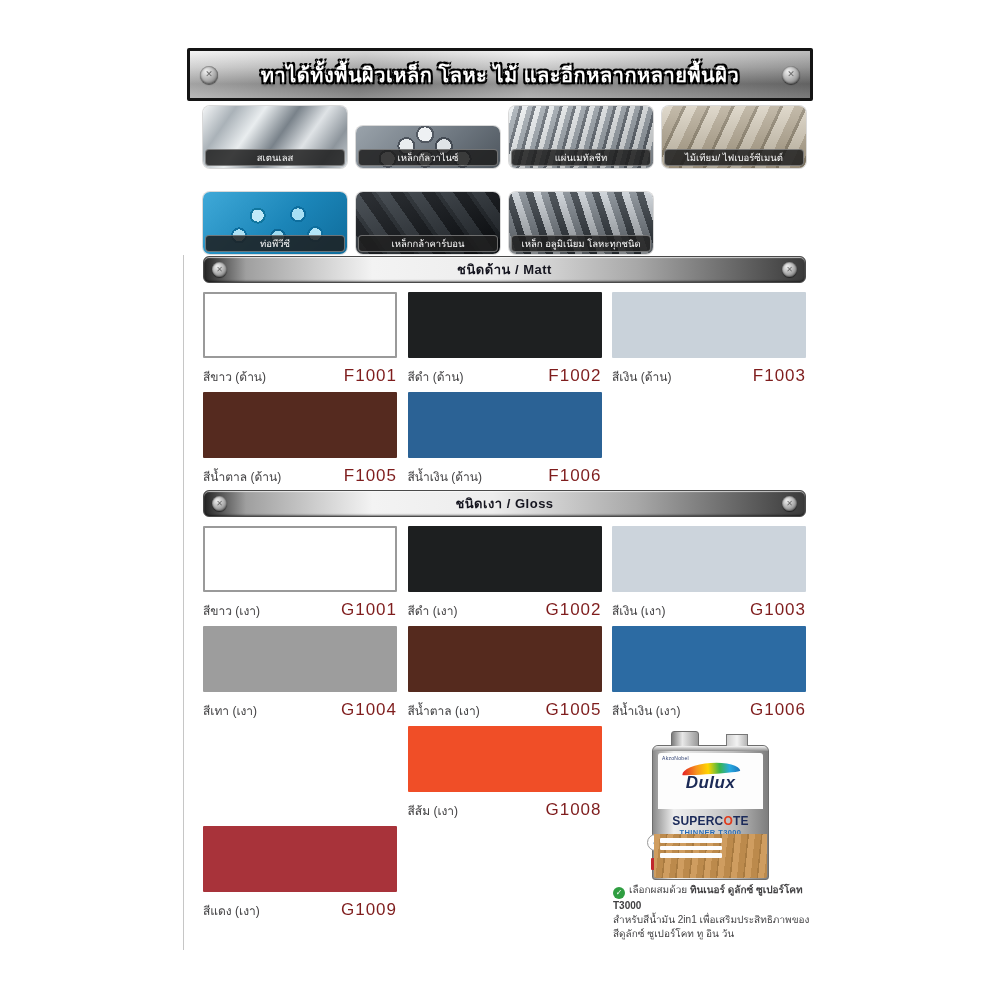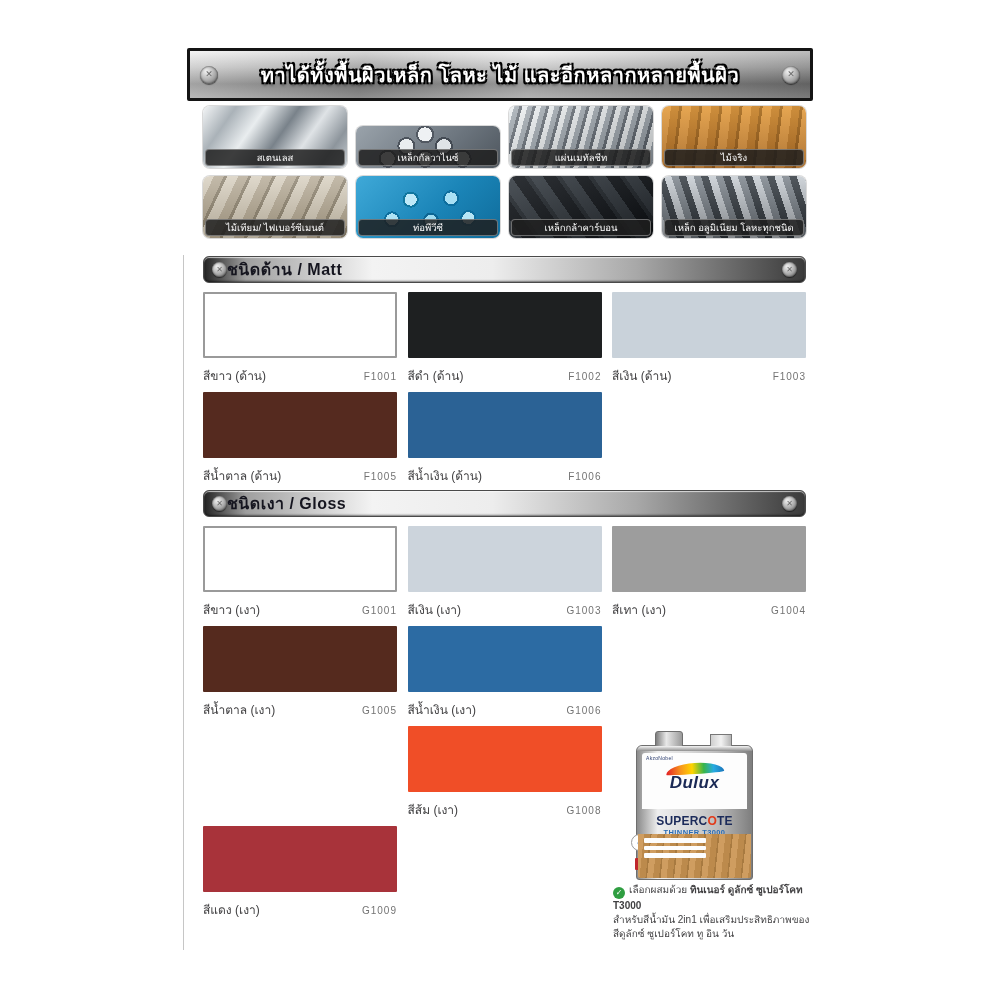--- a/index.html
+++ b/index.html
@@ -17,21 +17,21 @@
   .banner-text{flex:1;text-align:center;color:#fff;font-weight:bold;font-size:20px;letter-spacing:.5px;
           text-shadow:-2px -2px 0 #000,2px -2px 0 #000,-2px 2px 0 #000,2px 2px 0 #000,0 3px 3px rgba(0,0,0,.6);}
   .screw{width:18px;height:18px;border-radius:50%;flex:0 0 auto;
          background:radial-gradient(circle at 35% 30%,#f2f2f2,#a8a8a8 55%,#5a5a5a 95%);
          box-shadow:inset 0 0 2px #222,0 1px 1px rgba(0,0,0,.5);
          display:flex;align-items:center;justify-content:center;color:#6a6a6a;font-size:9px;line-height:1;}
   .screw.sm{width:15px;height:15px;font-size:8px;}
 
   
   .surfaces{position:absolute;left:203px;top:106px;width:603px;
-            display:grid;grid-template-columns:repeat(4,144px);grid-auto-rows:62px;gap:8px 9px;}
+            display:grid;grid-template-columns:repeat(4,144px);grid-auto-rows:62px;gap:24px 9px;}
   .tile{position:relative;border-radius:7px;overflow:hidden;box-shadow:0 0 0 1px rgba(0,0,0,.15);}
   .tile-label{position:absolute;left:2px;right:2px;bottom:2px;height:15px;border-radius:4px;
               background:rgba(30,30,30,.85);border:1px solid rgba(255,255,255,.35);
               color:#fff;font-size:9.5px;display:flex;align-items:center;justify-content:center;
               white-space:nowrap;overflow:hidden;}
   .bg-stainless{background:linear-gradient(125deg,#f4f6f7 0%,#aab2b8 18%,#e9edef 34%,#79828a 52%,#dfe3e6 68%,#8d959c 85%,#c9cfd4 100%);}
   .bg-galvanized{background:
      radial-gradient(circle 13px at 22% 78%,#e6eaec 0 7px,#49505a 7px 9px,rgba(0,0,0,0) 9px),
      radial-gradient(circle 13px at 48% 78%,#dde2e5 0 7px,#414750 7px 9px,rgba(0,0,0,0) 9px),
      radial-gradient(circle 13px at 74% 78%,#d4d9dd 0 7px,#3a4049 7px 9px,rgba(0,0,0,0) 9px),
@@ -61,33 +61,33 @@
   .bg-all-metals{background:
      linear-gradient(180deg,rgba(255,255,255,.15),rgba(0,0,0,.35)),
      repeating-linear-gradient(72deg,#c8ced4 0 7px,#7d858d 7px 14px,#343b42 14px 21px);}
 
   
   .section{position:absolute;left:203px;width:603px;}
   .metal-header{height:27px;box-sizing:border-box;border:1px solid #4a4a4a;border-radius:6px;
       background:linear-gradient(90deg,#232323 0%,#9f9f9f 7%,#f3f3f3 28%,#ededed 48%,#a8a8a8 72%,#696969 88%,#3a3a3a 100%);
       box-shadow:inset 0 1px 1px rgba(255,255,255,.7),inset 0 -1px 2px rgba(0,0,0,.5);
       display:flex;align-items:center;justify-content:space-between;padding:0 8px;}
-  .metal-header .hdr-title{flex:1;font-size:16px;font-weight:bold;color:#15151f;letter-spacing:.5px;}
+  .metal-header .hdr-title{flex:1;text-align:center;font-size:13px;font-weight:bold;color:#15151f;letter-spacing:.5px;}
 
   
   .swatch-grid{display:grid;grid-template-columns:repeat(3,194px);gap:0 10.5px;grid-auto-rows:100px;margin-top:9px;}
   .swatch-cell{position:relative;}
   .swatch{height:66px;border-radius:1px;}
   .swatch.bordered{box-sizing:border-box;border:2px solid #9a9a9a;}
   .swatch-meta{display:flex;justify-content:space-between;align-items:baseline;margin-top:8px;}
   .swatch-name{font-size:12px;color:#414042;}
-  .swatch-code{font-size:10px;color:#737373;letter-spacing:1px;}
-
-  
-  .can-wrap{position:absolute;left:597px;top:725px;width:194px;height:158px;}
+  .swatch-code{font-size:17px;color:#7f1d1d;letter-spacing:1px;}
+
+  
+  .can-wrap{position:absolute;left:613px;top:725px;width:194px;height:158px;}
   .can-body{position:absolute;left:39px;top:20px;width:117px;height:135px;box-sizing:border-box;
       border:1px solid #6e6e6e;border-radius:6px 6px 3px 3px;
       background:linear-gradient(90deg,#8b8b8b 0%,#eeeeee 18%,#d9d9d9 45%,#bcbcbc 70%,#7e7e7e 100%);
       overflow:visible;}
   .can-spout{position:absolute;left:18px;top:-15px;width:26px;height:16px;border:1px solid #6e6e6e;border-radius:3px 3px 0 0;
       background:linear-gradient(90deg,#7d7d7d,#e8e8e8 40%,#9a9a9a);}
   .can-handle{position:absolute;right:20px;top:-12px;width:20px;height:13px;border:1px solid #777;
       background:linear-gradient(90deg,#cfcfcf,#f2f2f2,#b5b5b5);}
   .can-rim{position:absolute;left:0;right:0;top:0;height:5px;border-radius:6px 6px 0 0;
       background:linear-gradient(180deg,#f5f5f5,#8f8f8f);}
@@ -133,23 +133,20 @@
   <div class="surfaces" id="surfaces">
       <div class="tile bg-stainless">
         <div class="tile-label">สเตนเลส</div>
       </div>
       <div class="tile bg-galvanized">
         <div class="tile-label">เหล็กกัลวาไนซ์</div>
       </div>
       <div class="tile bg-metal-sheet">
         <div class="tile-label">แผ่นเมทัลชีท</div>
       </div>
-      <div class="tile bg-wood">
-        <div class="tile-label">ไม้จริง</div>
-      </div>
       <div class="tile bg-fiber-cement">
         <div class="tile-label">ไม้เทียม/ ไฟเบอร์ซีเมนต์</div>
       </div>
       <div class="tile bg-pvc">
         <div class="tile-label">ท่อพีวีซี</div>
       </div>
       <div class="tile bg-carbon-steel">
         <div class="tile-label">เหล็กกล้าคาร์บอน</div>
       </div>
       <div class="tile bg-all-metals">
@@ -207,20 +204,27 @@
       <span class="screw sm">✕</span>
       <span class="hdr-title">ชนิดเงา / Gloss</span>
       <span class="screw sm">✕</span>
     </div>
     <div class="swatch-grid" id="grid-1">
         <div class="swatch-cell">
           <div class="swatch bordered" style="background: rgb(255, 255, 255);"></div>
           <div class="swatch-meta">
             <span class="swatch-name">สีขาว (เงา)</span>
             <span class="swatch-code">G1001</span>
+          </div>
+        </div>
+        <div class="swatch-cell">
+          <div class="swatch" style="background: rgb(29, 31, 32);"></div>
+          <div class="swatch-meta">
+            <span class="swatch-name">สีดำ (เงา)</span>
+            <span class="swatch-code">G1002</span>
           </div>
         </div>
         <div class="swatch-cell">
           <div class="swatch" style="background: rgb(204, 212, 220);"></div>
           <div class="swatch-meta">
             <span class="swatch-name">สีเงิน (เงา)</span>
             <span class="swatch-code">G1003</span>
           </div>
         </div>
         <div class="swatch-cell">

